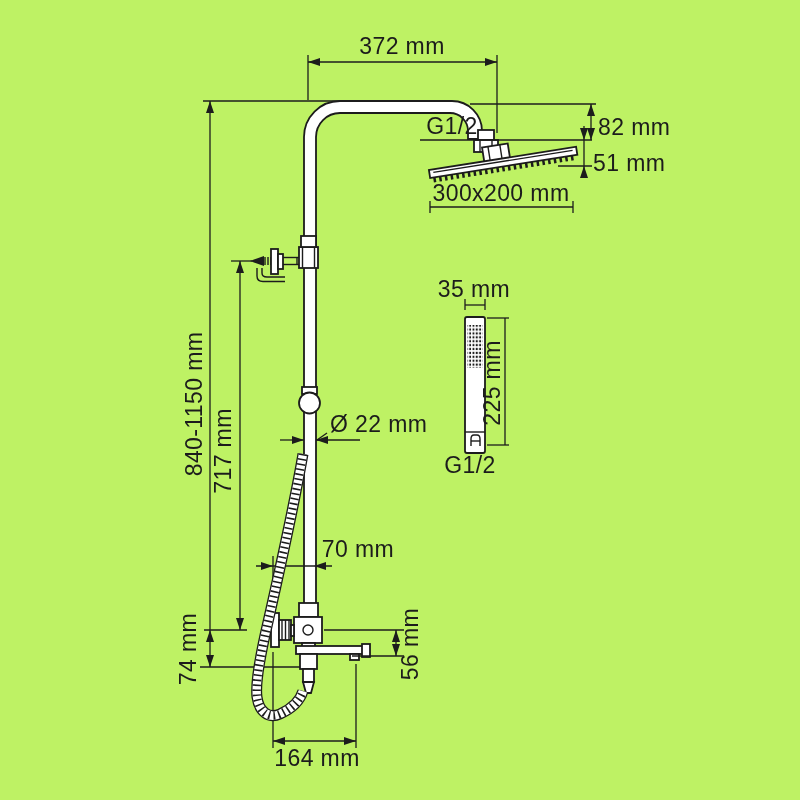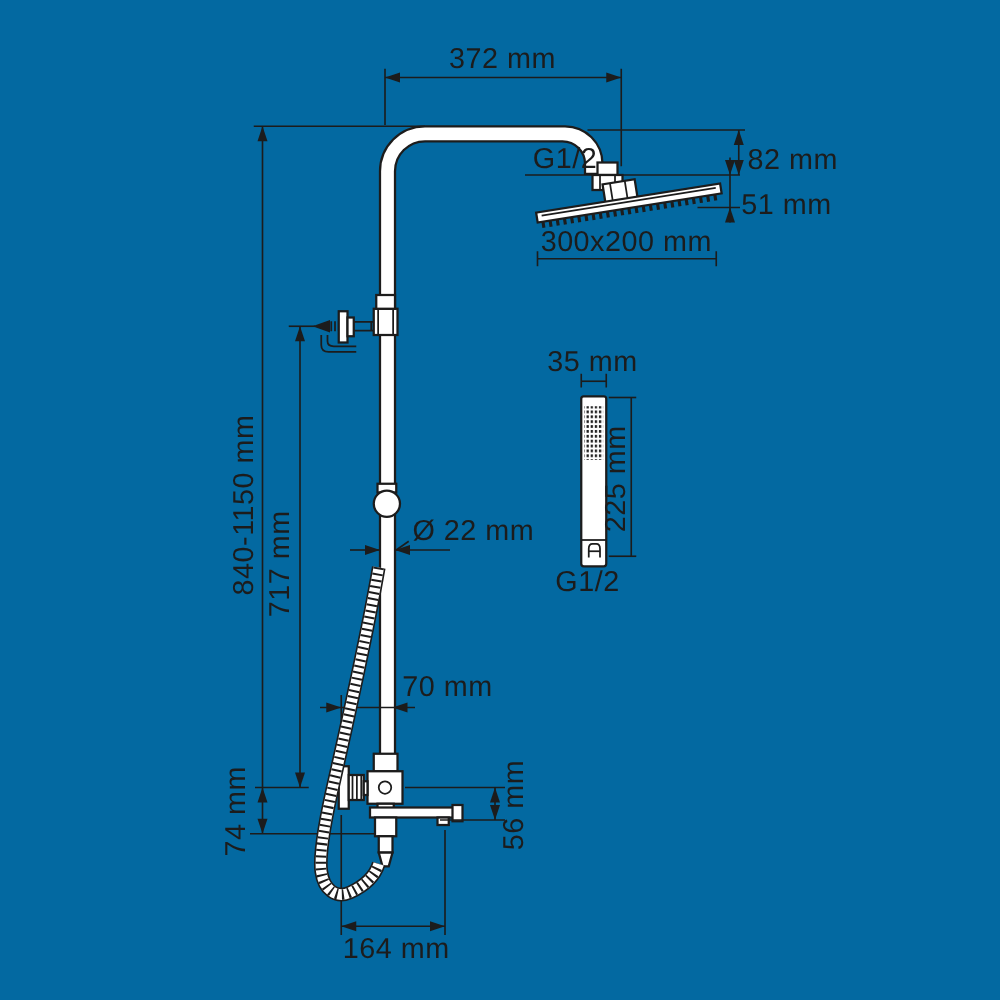--- a/index.html
+++ b/index.html
@@ -1,16 +1,16 @@
 <!DOCTYPE html>
 <html><head>
 <meta charset="utf-8">
 <style>
   html,body{margin:0;padding:0;background:#ffffff;}
-  .canvas{width:800px;height:800px;background:#0369a1;position:relative;overflow:hidden;}
+  .canvas{width:800px;height:800px;background:#bef264;position:relative;overflow:hidden;}
   svg{display:block;}
   text{
     font-family:"Liberation Sans", sans-serif;
     font-size:23px;
     fill:#1c1c1c;
     letter-spacing:0.4px;
   }
   .dim{stroke:#1c1c1c;stroke-width:1.3;fill:none;}
   .fix{stroke:#1c1c1c;stroke-width:1.8;fill:#ffffff;}
   .fixline{stroke:#1c1c1c;stroke-width:1.4;fill:none;}

